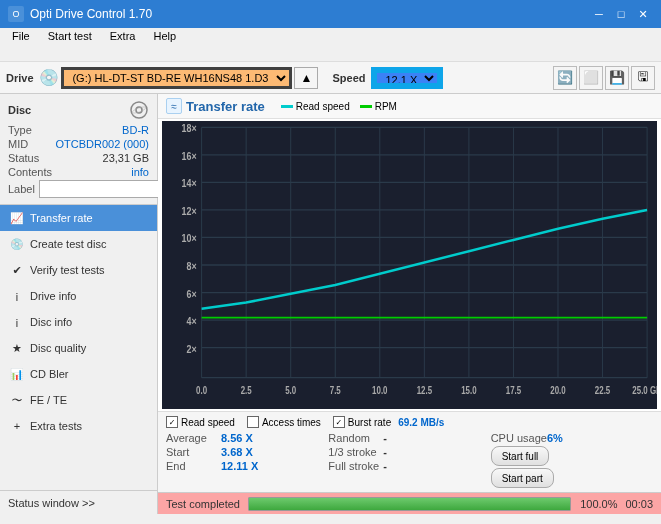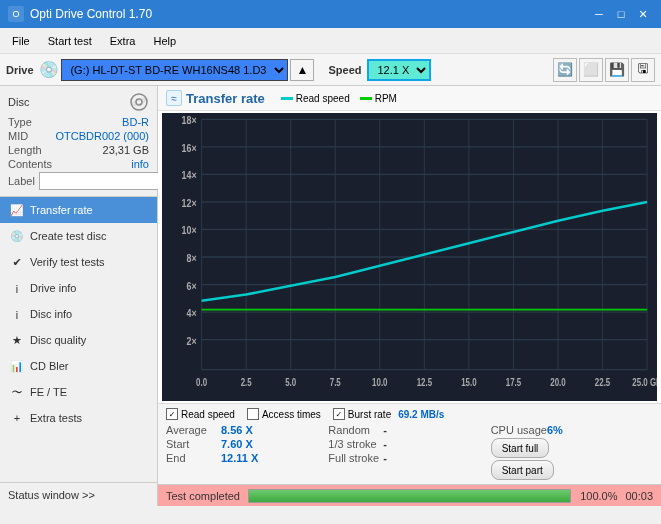--- a/index.html
+++ b/index.html
@@ -17,23 +17,23 @@
       font-size: 12px;
     }
     .title-bar-left { display: flex; align-items: center; gap: 6px; }
     .title-bar-icon { width: 16px; height: 16px; background: #4a90d9; border-radius: 2px; display: flex; align-items: center; justify-content: center; font-size: 9px; color: white; }
     .title-bar-controls { display: flex; gap: 2px; }
     .title-btn { width: 20px; height: 18px; border: none; cursor: pointer; font-size: 11px; display: flex; align-items: center; justify-content: center; background: transparent; color: white; }
 
     
     .menu-bar {
       background: #f0f0f0;
-      height: 26px;
-      display: flex;
-      align-items: center;
+      height: 34px;
+      display: flex;
+      align-items: flex-start;
       padding: 0 4px;
       border-bottom: 1px solid #ddd;
       gap: 2px;
     }
     .menu-item {
       padding: 2px 8px;
       cursor: pointer;
       border-radius: 2px;
       font-size: 11px;
     }
@@ -45,42 +45,42 @@
       display: flex;
       align-items: center;
       padding: 0 6px;
       border-bottom: 1px solid #ccc;
       gap: 6px;
     }
     .drive-label { font-size: 11px; font-weight: 600; color: #333; }
     .drive-select {
       height: 22px;
       font-size: 11px;
-      border: 1px solid #404040;
-      background: #3b82f6;
+      border: 3px solid #404040;
+      background: #fdba74;
       padding: 0 4px;
       min-width: 220px;
     }
     .drive-btn {
       height: 22px;
       width: 24px;
       border: 1px solid #aaa;
       background: #f5f5f5;
       cursor: pointer;
       display: flex;
       align-items: center;
       justify-content: center;
       font-size: 12px;
     }
     .speed-label { font-size: 11px; font-weight: 600; color: #333; margin-left: 8px; }
     .speed-select {
       height: 22px;
       font-size: 11px;
-      border: 2px solid #0ea5e9;
-      background: #5eead4;
+      border: 6px solid #0ea5e9;
+      background: #3b82f6;
       padding: 0 4px;
       min-width: 60px;
     }
     .toolbar-icons { display: flex; gap: 2px; margin-left: auto; }
     .toolbar-icon-btn {
       height: 24px; width: 24px;
       border: 1px solid #bbb;
       background: #f5f5f5;
       cursor: pointer;
       display: flex; align-items: center; justify-content: center;
@@ -107,21 +107,21 @@
     .disc-panel {
       padding: 6px 8px;
       border-bottom: 1px solid #ccc;
     }
     .disc-header {
       display: flex;
       align-items: center;
       justify-content: space-between;
       margin-bottom: 4px;
     }
-    .disc-title { font-weight: 400; font-size: 11px; color: #333; }
+    .disc-title { font-weight: 700; font-size: 11px; color: #333; }
     .disc-icon { width: 20px; height: 20px; display: flex; align-items: center; justify-content: center; }
     .disc-row { display: flex; justify-content: space-between; margin-bottom: 2px; font-size: 11px; }
     .disc-row-label { color: #555; }
     .disc-row-value { color: #0066cc; font-weight: 500; }
     .disc-row-value.normal { color: #333; }
     .label-row { display: flex; align-items: center; gap: 4px; margin-top: 2px; }
     .label-input {
       height: 18px;
       border: 1px solid #aaa;
       background: white;
@@ -331,21 +331,21 @@
       </div>
       <div class="disc-row">
         <span class="disc-row-label">Type</span>
         <span class="disc-row-value">BD-R</span>
       </div>
       <div class="disc-row">
         <span class="disc-row-label">MID</span>
         <span class="disc-row-value">OTCBDR002 (000)</span>
       </div>
       <div class="disc-row">
-        <span class="disc-row-label">Length</span>
+        <span class="disc-row-label">Status</span>
         <span class="disc-row-value normal">23,31 GB</span>
       </div>
       <div class="disc-row">
         <span class="disc-row-label">Contents</span>
         <span class="disc-row-value">info</span>
       </div>
       <div class="label-row">
         <span class="disc-row-label">Label</span>
         <input class="label-input" type="text" style="">
         <button class="label-btn">🔍</button>
@@ -488,21 +488,21 @@
 
       <div class="stats-rows">
 
         <div class="stats-col">
           <div class="stat-row">
             <span class="stat-label">Average</span>
             <span class="stat-value">8.56 X</span>
           </div>
           <div class="stat-row">
             <span class="stat-label">Start</span>
-            <span class="stat-value">7.60 X</span>
+            <span class="stat-value">3.68 X</span>
           </div>
           <div class="stat-row">
             <span class="stat-label">End</span>
             <span class="stat-value">12.11 X</span>
           </div>
         </div>
 
         <div class="stats-col">
           <div class="stat-row">
             <span class="stat-label">Random</span>

